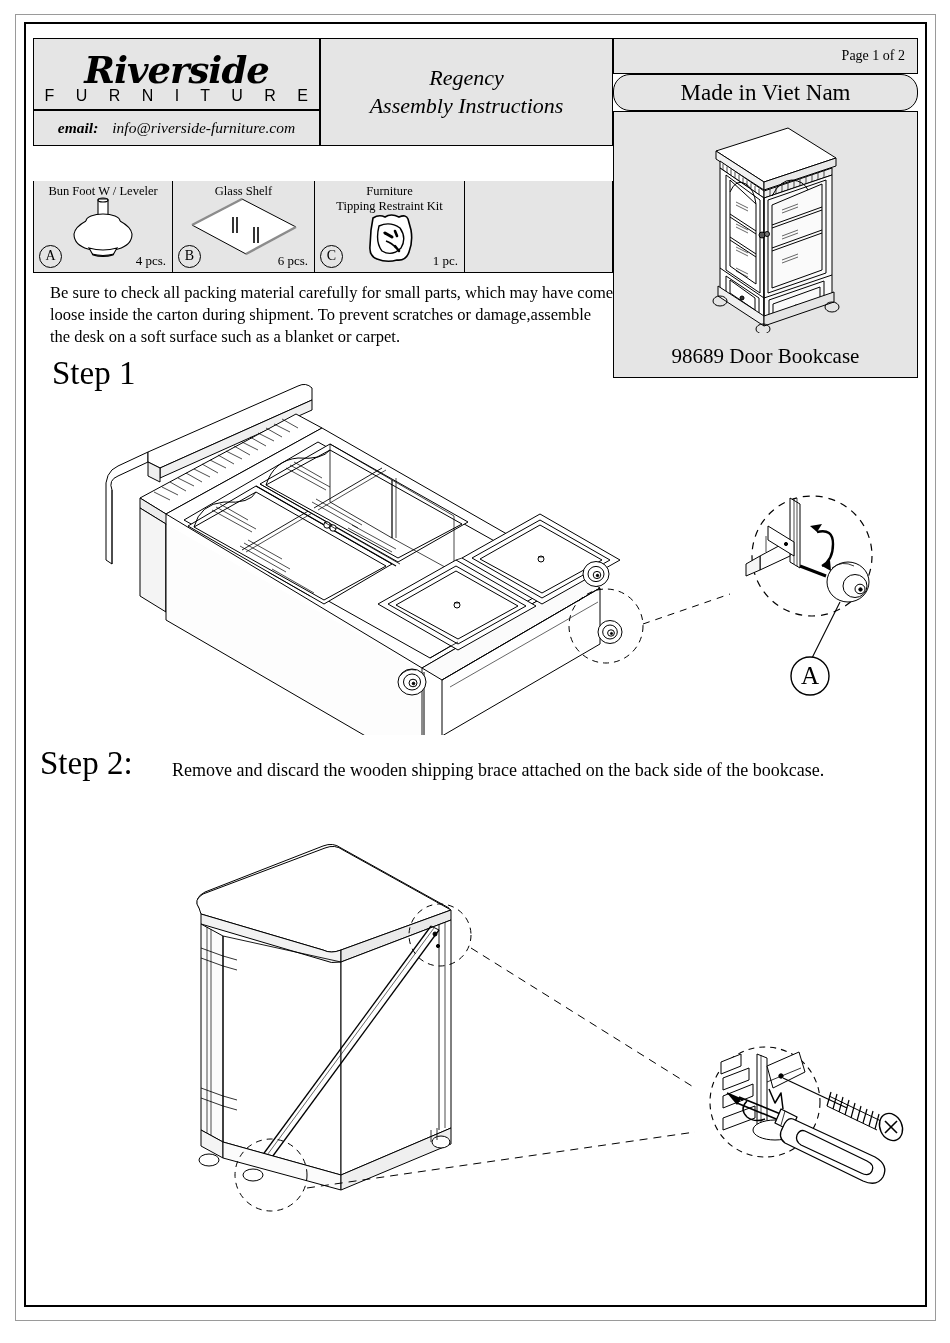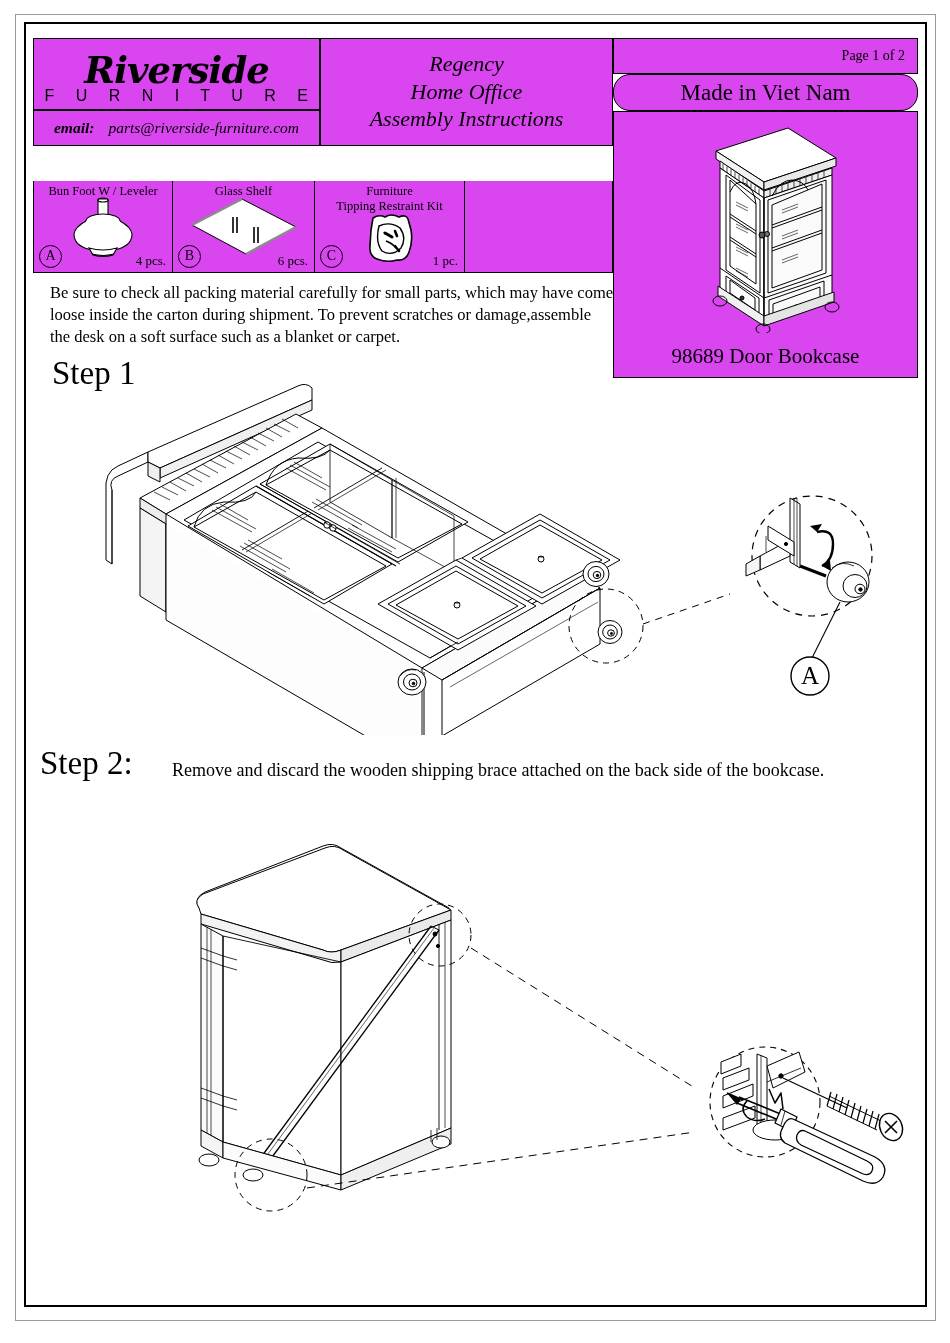--- a/index.html
+++ b/index.html
@@ -36,21 +36,21 @@
   
   .hdr {
     position: absolute;
     left: 33px; top: 38px;
     width: 885px; height: 340px;
   }
   .box {
     position: absolute;
     box-sizing: border-box;
     border: 1.6px solid #000;
-    background: #d946ef;
+    background: #e5e5e5;
   }
   .logo-box   { left: 0px;   top: 0px;   width: 287px; height: 72px; }
   .email-box  { left: 0px;   top: 72px;  width: 287px; height: 36px; }
   .title-box  { left: 287px; top: 0px;   width: 293px; height: 108px; }
   .page-box   { left: 580px; top: 0px;   width: 305px; height: 36px; }
   .made-box   { left: 580px; top: 36px;  width: 305px; height: 37px; border-radius: 17px; }
   .right-box  { left: 580px; top: 73px;  width: 305px; height: 267px; }
   .comp-box   { left: 0px;   top: 108px; width: 580px; height: 35px; }
   .parts-row  { left: 0px;   top: 143px; width: 580px; height: 92px; border-top: none; }
 
@@ -203,28 +203,27 @@
 
   <div class="hdr">
 
     <div class="box logo-box">
       <div class="logo-script">Riverside</div>
       <div class="logo-word">F U R N I T U R E</div>
     </div>
 
     <div class="box email-box">
       <div class="email-line">
-        <span class="lbl">email:</span><span>parts@riverside-furniture.com</span>
+        <span class="lbl">email:</span><span>info@riverside-furniture.com</span>
       </div>
     </div>
 
     <div class="box title-box">
       <div class="title-lines">
         <div>Regency</div>
-        <div>Home Office</div>
         <div>Assembly Instructions</div>
       </div>
     </div>
 
     <div class="box page-box">
       <div class="page-num">Page 1 of 2</div>
     </div>
 
     <div class="box made-box">
       <div class="made-txt">Made in Viet Nam</div>

